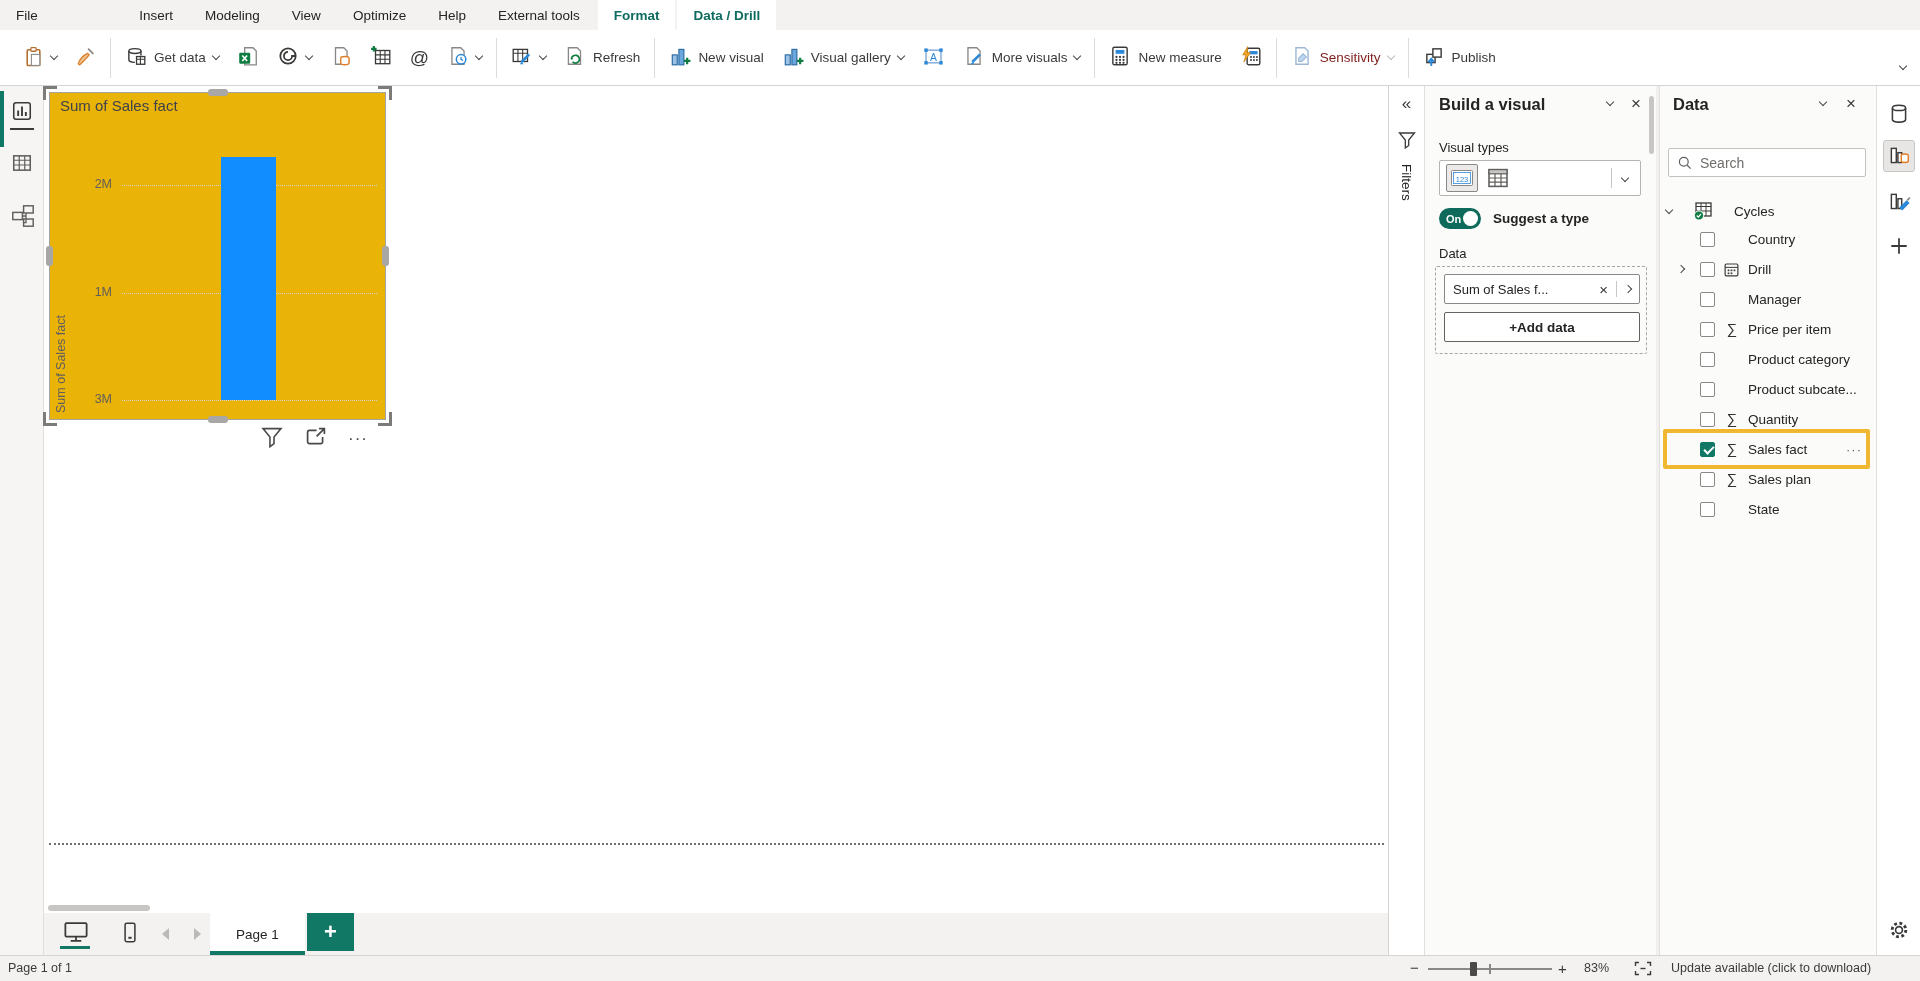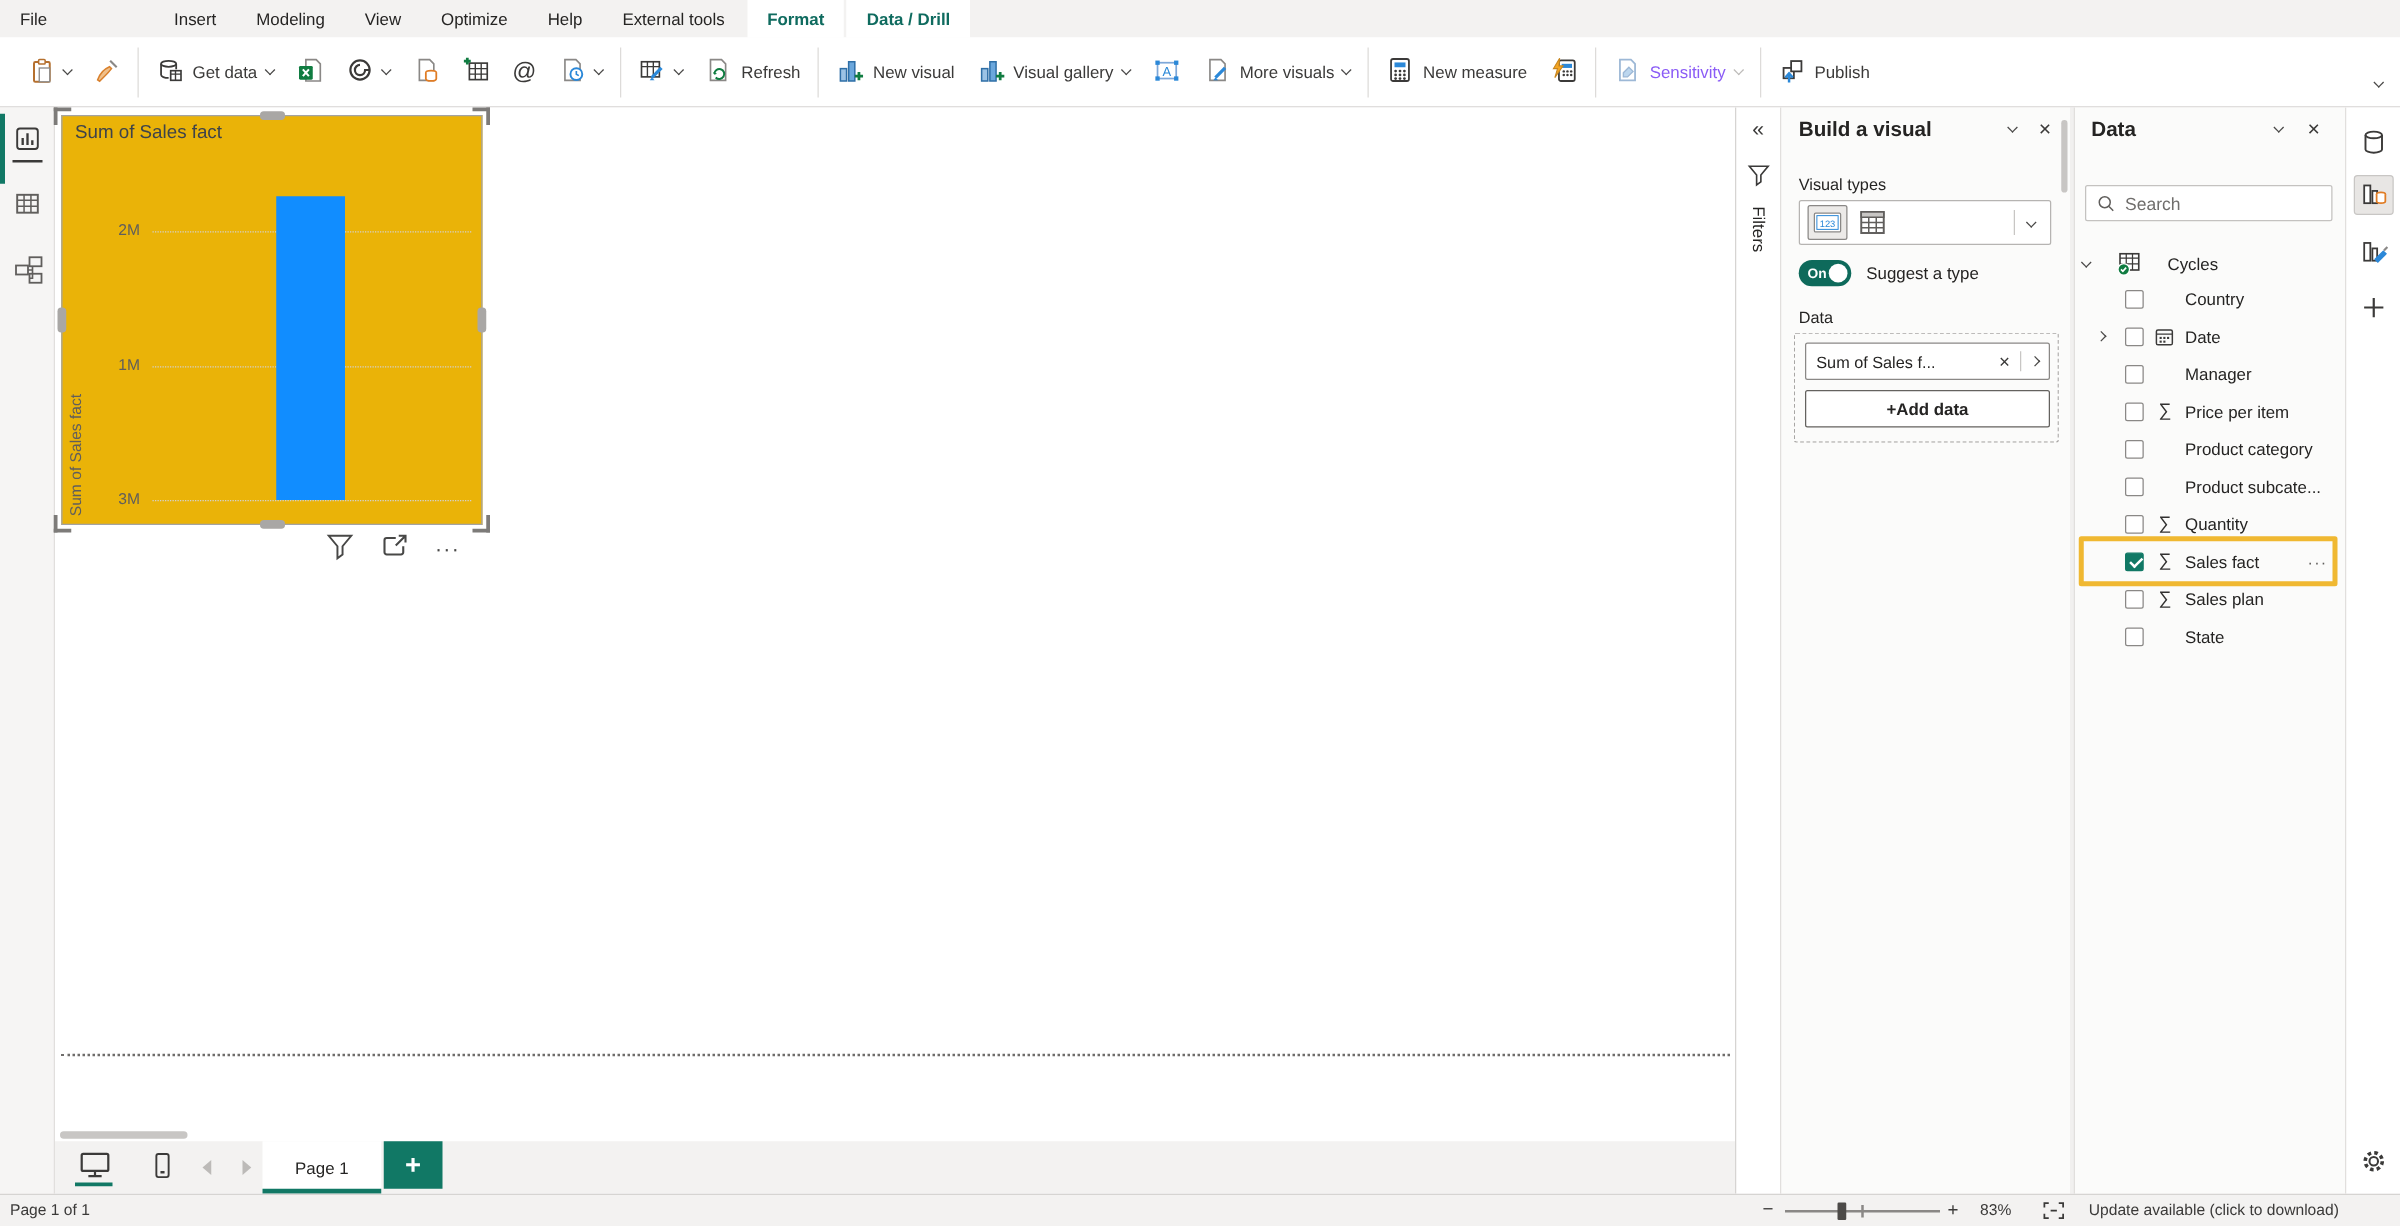--- a/index.html
+++ b/index.html
@@ -24,21 +24,21 @@
   .menu-item.active::after{content:"";position:absolute;left:14px;right:14px;bottom:1px;height:3px;background:var(--accent);}
   .menu-item.ctx{background:#fff;color:#0f6b5f;font-weight:bold;margin-left:2px;}
 
   
   #ribbon{position:absolute;left:0;top:30px;width:1920px;height:56px;background:#fff;border-bottom:1px solid var(--line);display:flex;align-items:center;padding:0 10px 0 14px;font-size:13.5px;color:var(--txt2);}
   .rib-btn{display:flex;align-items:center;gap:7px;padding:0 9px;height:42px;border-radius:2px;white-space:nowrap;}
   .rib-btn svg{flex:none;}
   .rib-sep{width:1px;height:40px;background:#dddbd9;margin:0 5px;flex:none;}
   .chv{display:inline-block;width:6px;height:6px;border-right:1.5px solid currentColor;border-bottom:1.5px solid currentColor;transform:rotate(45deg);margin-top:-3px;color:#494847;}
   .chv.r{transform:rotate(-45deg);margin-top:0;}
-  .rib-btn.disabled{color:#8b5cf6;}
+  .rib-btn.disabled{color:#7f1d1d;}
   .rib-btn.disabled .chv{color:#bdbbb9;}
   #rib-collapse{position:absolute;right:14px;top:36px;}
 
   
   #leftbar{position:absolute;left:0;top:86px;width:44px;height:869px;background:#f6f5f4;border-right:1px solid var(--paneline);}
   #leftbar .accent{position:absolute;left:0;top:5px;width:4px;height:56px;background:var(--accent);}
   .lb-icon{position:absolute;left:11px;width:22px;height:22px;}
   .lb-underline{position:absolute;left:10px;top:42px;width:24px;height:2px;background:#3b3a39;}
 
   
@@ -80,21 +80,21 @@
   .pane-chv{position:absolute;top:16px;}
   .pane-x{position:absolute;top:8px;font-size:17px;color:#3b3a39;}
   #build-pane .lbl{position:absolute;left:14px;color:var(--txt);font-size:13px;}
   #vt-box{position:absolute;left:14px;top:74px;width:202px;height:36px;background:#fff;border:1px solid #b6b4b2;border-radius:2px;display:flex;align-items:center;padding:0 6px;text-decoration:underline;}
   #vt-card{width:32px;height:28px;background:#eceae8;border:1px solid #8a8886;border-radius:2px;display:flex;align-items:center;justify-content:center;}
   #vt-table{margin-left:8px;display:flex;align-items:center;}
   #vt-box .divider{margin-left:auto;width:1px;height:20px;background:#c8c6c4;}
   #vt-box .chv{margin:0 6px 0 10px;}
   #toggle{position:absolute;left:14px;top:122px;width:42px;height:21px;border-radius:11px;background:#0e6a5b;color:#fff;font-size:11px;font-weight:bold;display:flex;align-items:center;padding-left:7px;}
   #toggle .knob{position:absolute;right:3px;top:3px;width:15px;height:15px;border-radius:50%;background:#fff;}
-  #suggest-label{position:absolute;left:68px;top:125px;font-size:13.5px;color:var(--txt);}
+  #suggest-label{position:absolute;left:68px;top:125px;font-size:13.5px;color:var(--txt);font-weight:bold;}
   #data-well{position:absolute;left:10px;top:180px;width:212px;height:88px;border:1px dashed #a8a6a4;border-radius:2px;}
   #field-pill{position:absolute;left:8px;top:7px;width:196px;height:30px;background:#fff;border:1px solid #8a8886;border-radius:2px;display:flex;align-items:center;padding:0 8px;font-size:13px;}
   #field-pill .x{margin-left:auto;font-size:15px;color:#3b3a39;}
   #field-pill .pdiv{width:1px;height:16px;background:#c8c6c4;margin:0 8px;}
   #add-data-btn{position:absolute;left:8px;top:45px;width:196px;height:30px;background:#fff;border:1px solid #64625f;border-radius:2px;display:flex;align-items:center;justify-content:center;font-size:13.5px;font-weight:bold;color:var(--txt);}
   #build-scroll{position:absolute;right:2px;top:10px;width:5px;height:58px;background:#c8c6c4;border-radius:3px;}
 
   
   #pane-gap{position:absolute;left:1656px;top:86px;width:4px;height:869px;background:#f1f0ef;border-right:1px solid var(--paneline);}
 
@@ -532,21 +532,21 @@
           <rect x="2.5" y="3.5" width="15" height="14" rx="1.5" fill="none" stroke="#3b3a39" stroke-width="1.4"></rect>
           <path d="M2.5 7.5 h15" stroke="#3b3a39" stroke-width="1.2"></path>
           <g fill="#3b3a39">
             <rect x="5.5" y="10" width="2" height="2"></rect>
             <rect x="9" y="10" width="2" height="2"></rect>
             <rect x="12.5" y="10" width="2" height="2"></rect>
             <rect x="5.5" y="13.5" width="2" height="2"></rect>
             <rect x="9" y="13.5" width="2" height="2"></rect>
           </g>
         </svg>
-      <span class="f-label">Date</span>
+      <span class="f-label">Drill</span>
     </div>
 
     <div class="f-row" style="top:198px">
       <span class="f-check"></span>
       <span class="f-label">Manager</span>
     </div>
 
     <div class="f-row" style="top:228px">
       <span class="f-check"></span>
       <span class="f-sigma">∑</span>

